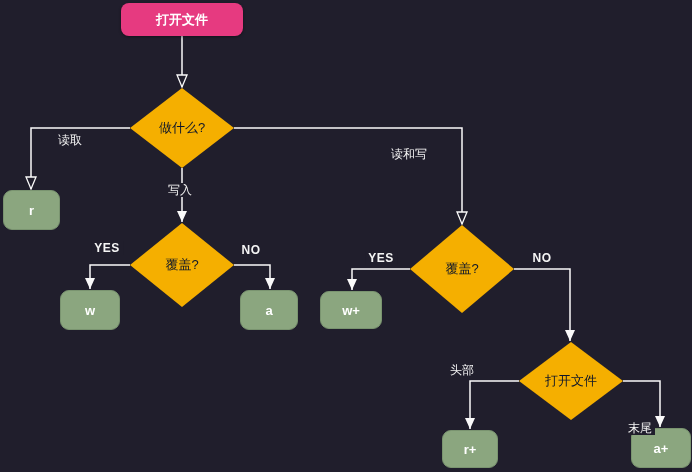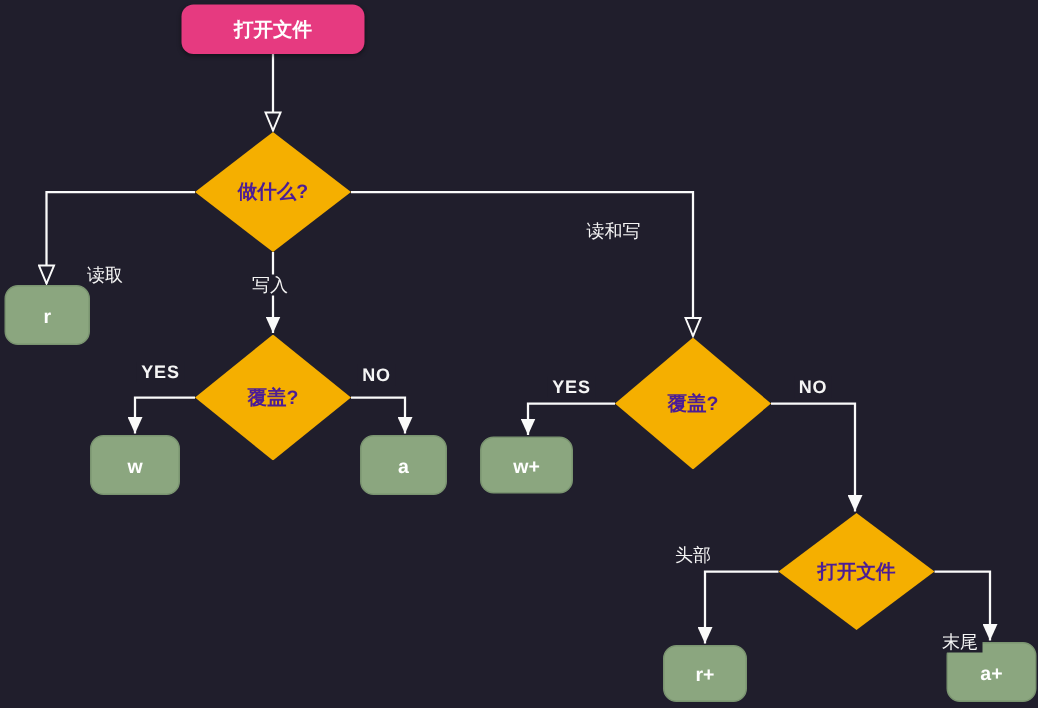--- a/index.html
+++ b/index.html
@@ -28,21 +28,21 @@
   }
   .start {
     background: #e63a80;
     border-radius: 8px;
     color: #ffffff; font-size: 13px; font-weight: bold;
     box-shadow: 0 1px 3px rgba(0,0,0,0.4);
   }
   .decision {
     background: #f5af00;
     clip-path: polygon(50% 0, 100% 50%, 50% 100%, 0 50%);
-    color: #4c1d95; font-size: 13px; font-weight: 700;
+    color: #0f172a; font-size: 13px; font-weight: 400;
   }
   .result {
     background: #8ba67f;
     border: 1px solid #7a9470;
     border-radius: 9px;
     color: #ffffff; font-size: 13px; font-weight: bold;
   }
   .edge-label {
     position: absolute;
     transform: translate(-50%, -50%);
@@ -117,21 +117,21 @@
   </div>
 
   <div class="node result" style="left:442px; top:430px; width:56px; height:38px;">
     <span>r+</span>
   </div>
 
   <div class="node result" style="left:631px; top:428px; width:60px; height:40px;">
     <span>a+</span>
   </div>
 
-  <span class="edge-label" style="left:70px; top:140px;margin-top:43px;">读取</span>
+  <span class="edge-label" style="left:70px; top:140px;">读取</span>
   <span class="edge-label" style="left:180px; top:190px;">写入</span>
   <span class="edge-label" style="left:409px; top:142px;margin-top:12px;">读和写</span>
   <span class="edge-label en" style="left:107px; top:248px;">YES</span>
   <span class="edge-label en" style="left:251px; top:250px;">NO</span>
   <span class="edge-label en" style="left:381px; top:258px;">YES</span>
   <span class="edge-label en" style="left:542px; top:258px;">NO</span>
   <span class="edge-label" style="left:462px; top:370px;">头部</span>
   <span class="edge-label" style="left:640px; top:383px;margin-top:45px;">末尾</span>
 
 </div>

